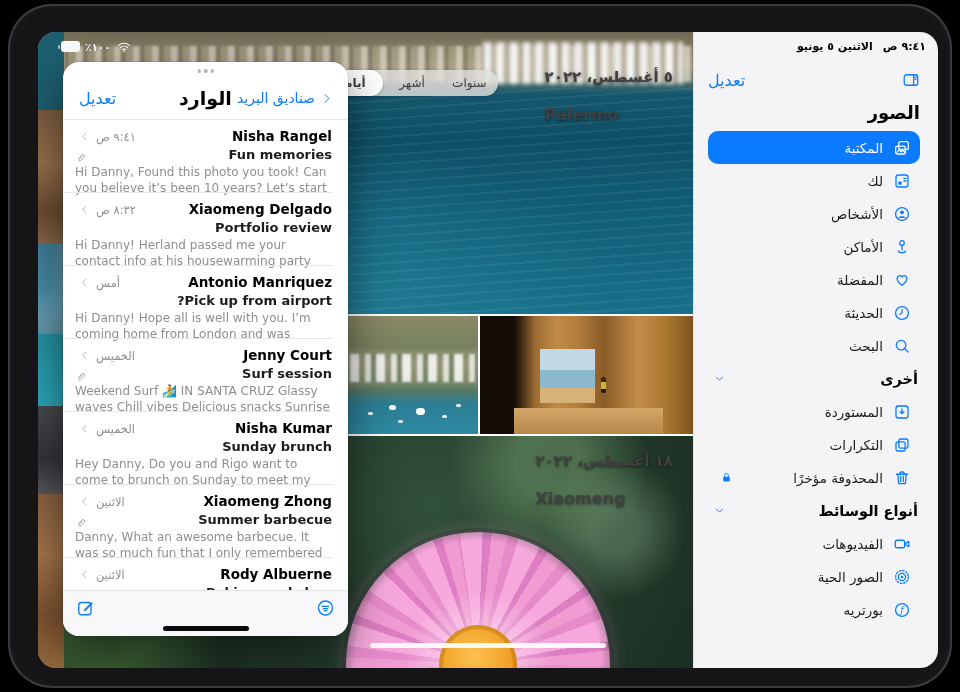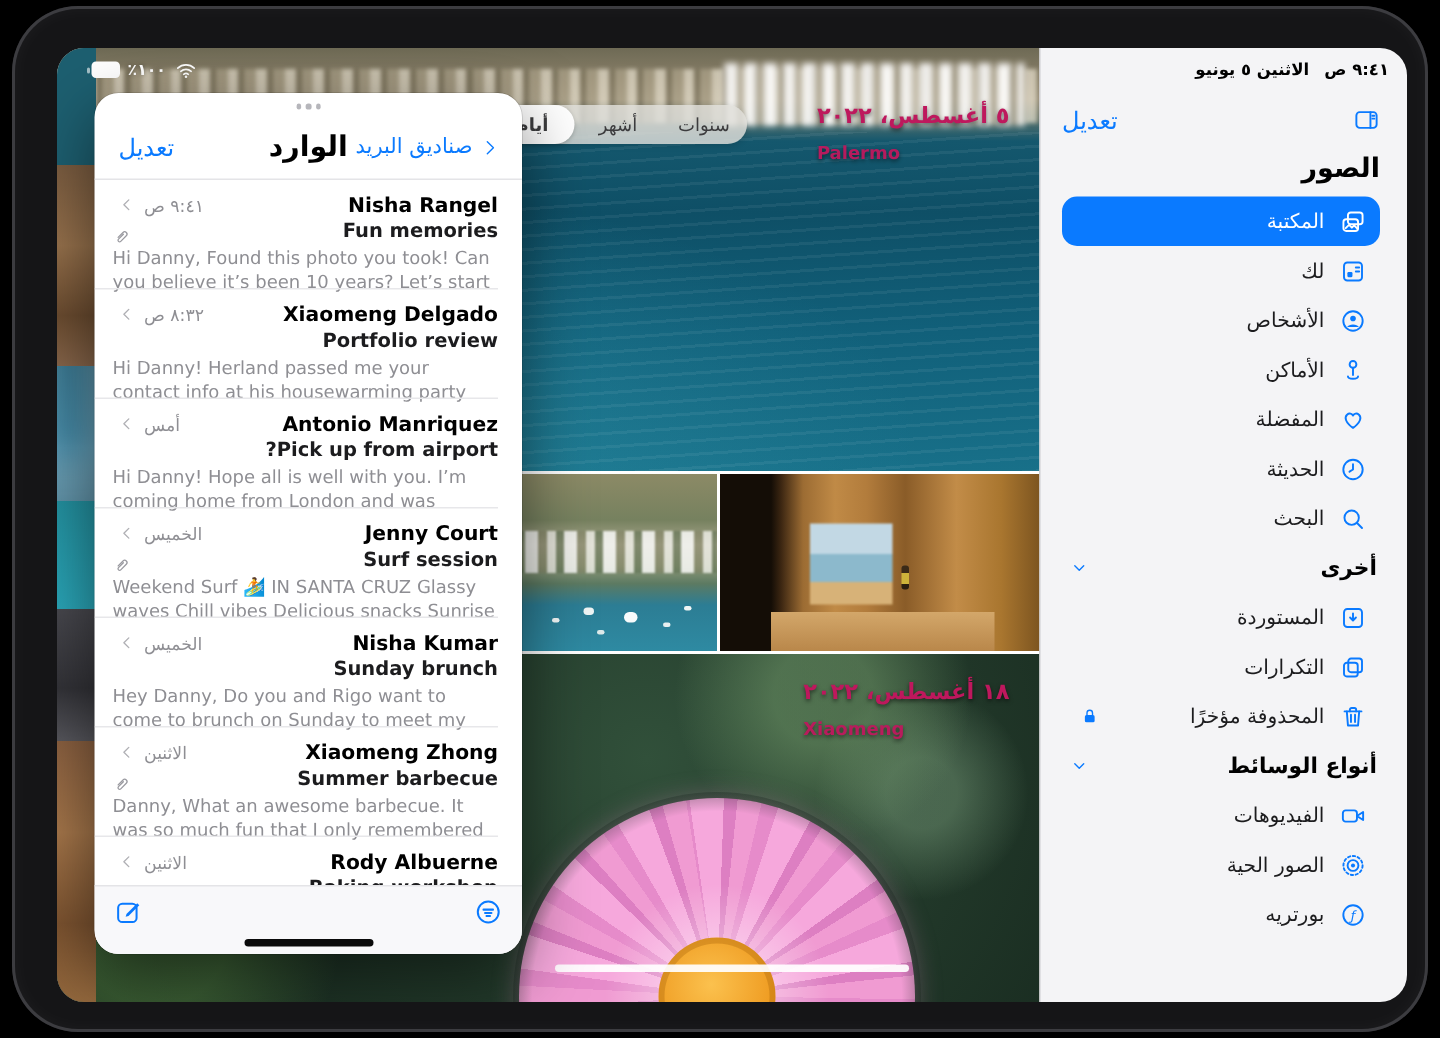--- a/index.html
+++ b/index.html
@@ -52,24 +52,24 @@
     background:
       radial-gradient(circle, rgba(255,255,255,.35) 0 18%, rgba(255,255,255,0) 40%),
       repeating-conic-gradient(from -8deg, #f6a8dc 0deg 10deg, #dd7fc2 10deg 14deg, #f09bd2 14deg 21deg, #e68bca 21deg 26deg);
     box-shadow: 0 0 18px rgba(240,150,210,.35); }
   .flower::before { content:""; position:absolute; left:50%; top:50%; width:78px; height:78px;
     transform:translate(-50%,-50%); border-radius:50%;
     background: radial-gradient(circle at 45% 40%, #fbc14e, #ef9c22 65%, #d27f12);
     box-shadow: inset 0 0 0 4px rgba(170,100,10,.35); }
   .flower::after { content:""; position:absolute; inset:-4px; border-radius:50%;
     background: radial-gradient(circle, rgba(19,35,26,0) 64%, rgba(19,35,26,.55) 76%, rgba(19,35,26,.9) 86%); }
-  .date-overlay { position:absolute; right:20px; direction:rtl; text-align:left; color:#be185d; z-index:3;
+  .date-overlay { position:absolute; right:20px; direction:rtl; text-align:left; color:#404040; z-index:3;
     text-shadow:0 1px 3px rgba(0,0,0,.55); }
   .date-overlay .d { font-size:15px; font-weight:bold; letter-spacing:.2px; }
-  .date-overlay .loc { font-size:12px; font-weight:600; opacity:.95; margin-top:9px; direction:ltr; }
+  .date-overlay .loc { font-size:16px; font-weight:600; opacity:.95; margin-top:19px; direction:ltr; }
   #date-overlay-1 { top:36px; } #date-overlay-2 { top:420px; }
 
   .seg-control { position:absolute; left:288px; top:38px; width:172px; height:26px; z-index:2;
     direction:rtl; display:flex; align-items:center; border-radius:14px;
     background:rgba(225,223,218,.82); box-shadow:0 1px 4px rgba(0,0,0,.15); }
   .seg { flex:1; height:26px; display:flex; align-items:center; justify-content:center;
     font-size:12px; color:#3c3c3e; border-radius:13px; }
   .seg.selected { background:#fff; box-shadow:0 1px 3px rgba(0,0,0,.2); font-weight:600; }
 
   .left-strip { position:absolute; left:0; top:0; width:26px; height:636px; z-index:2; }

